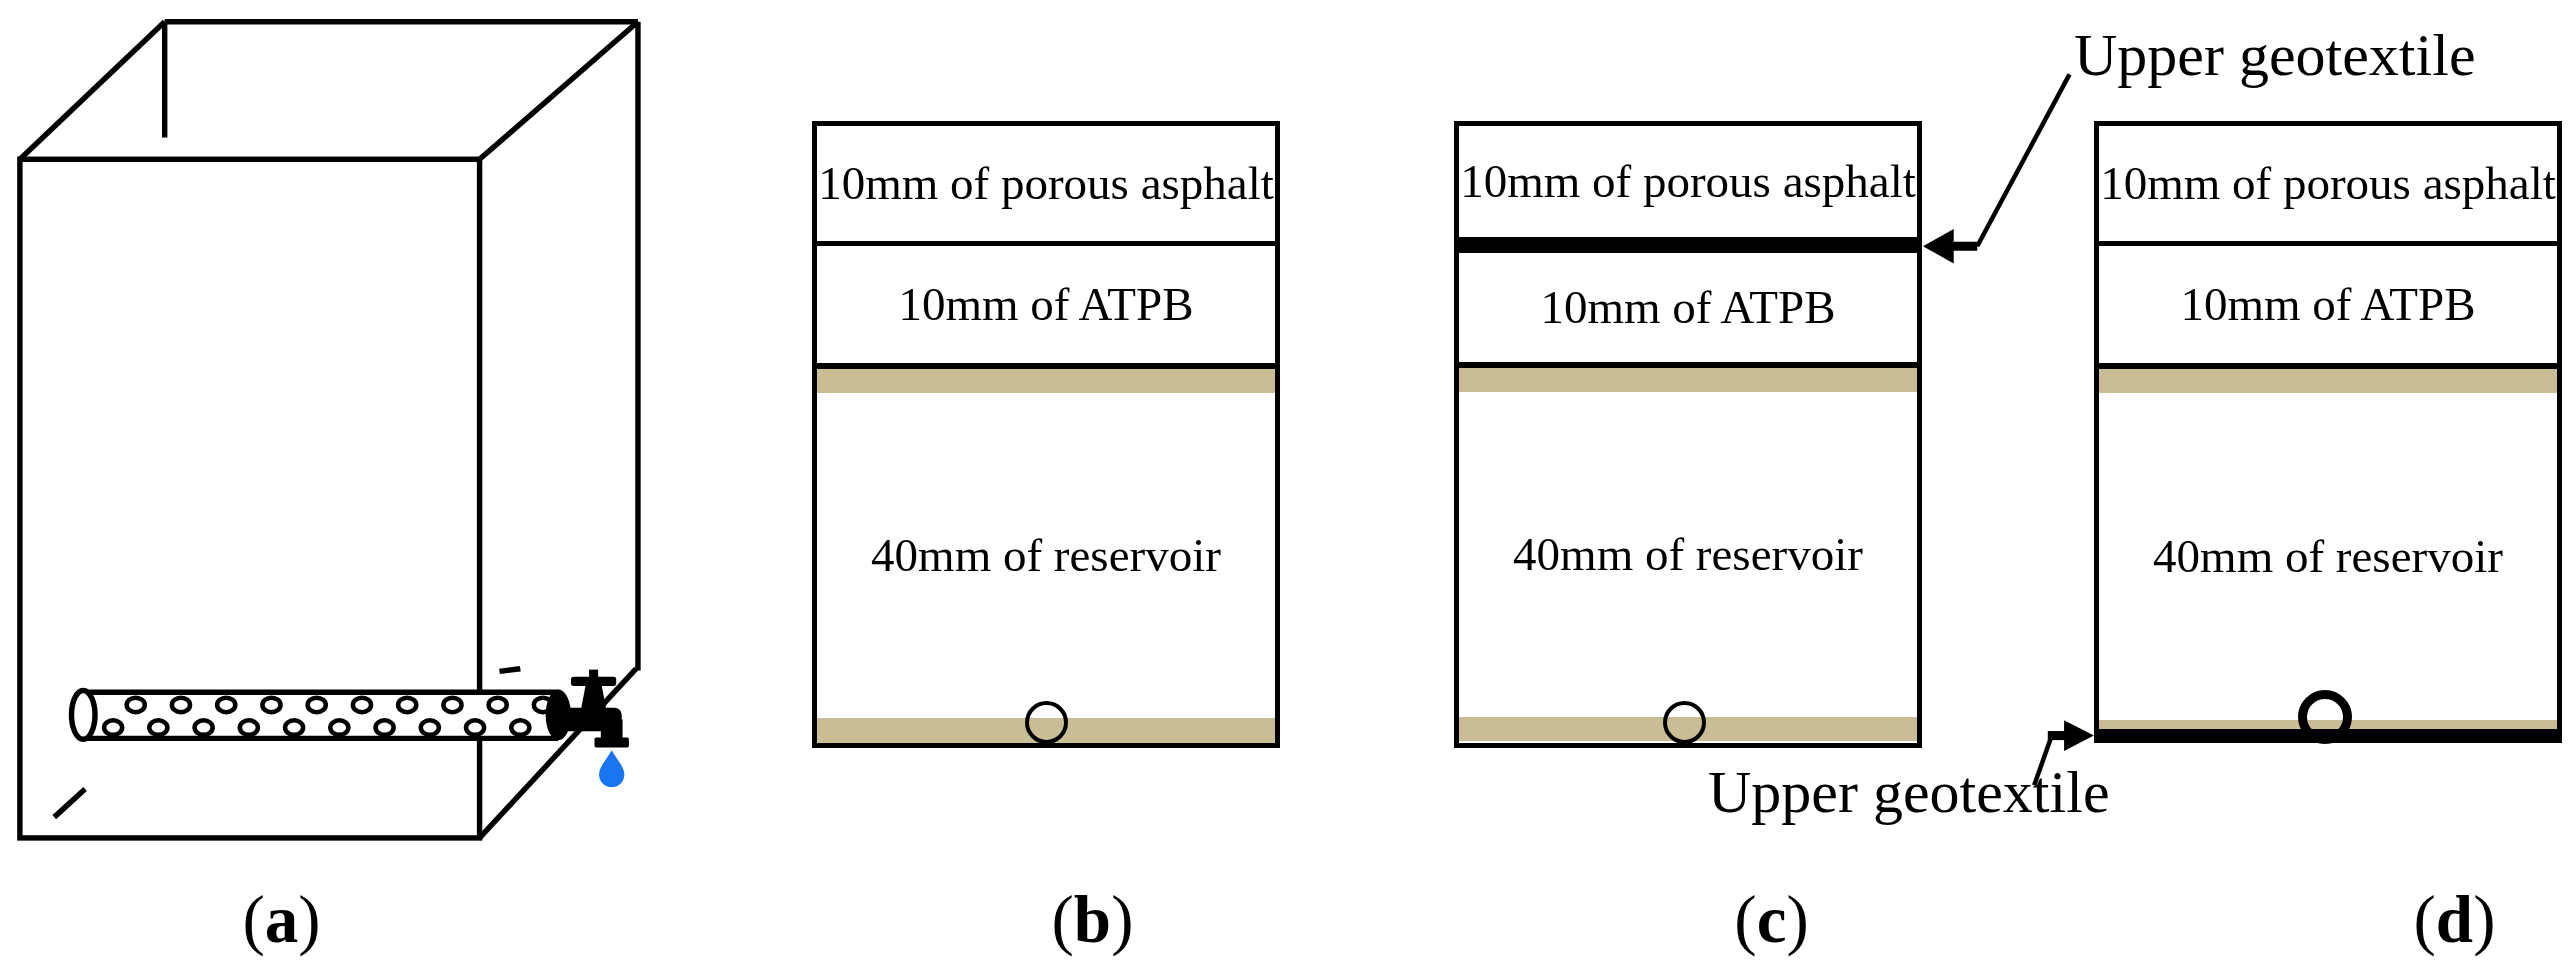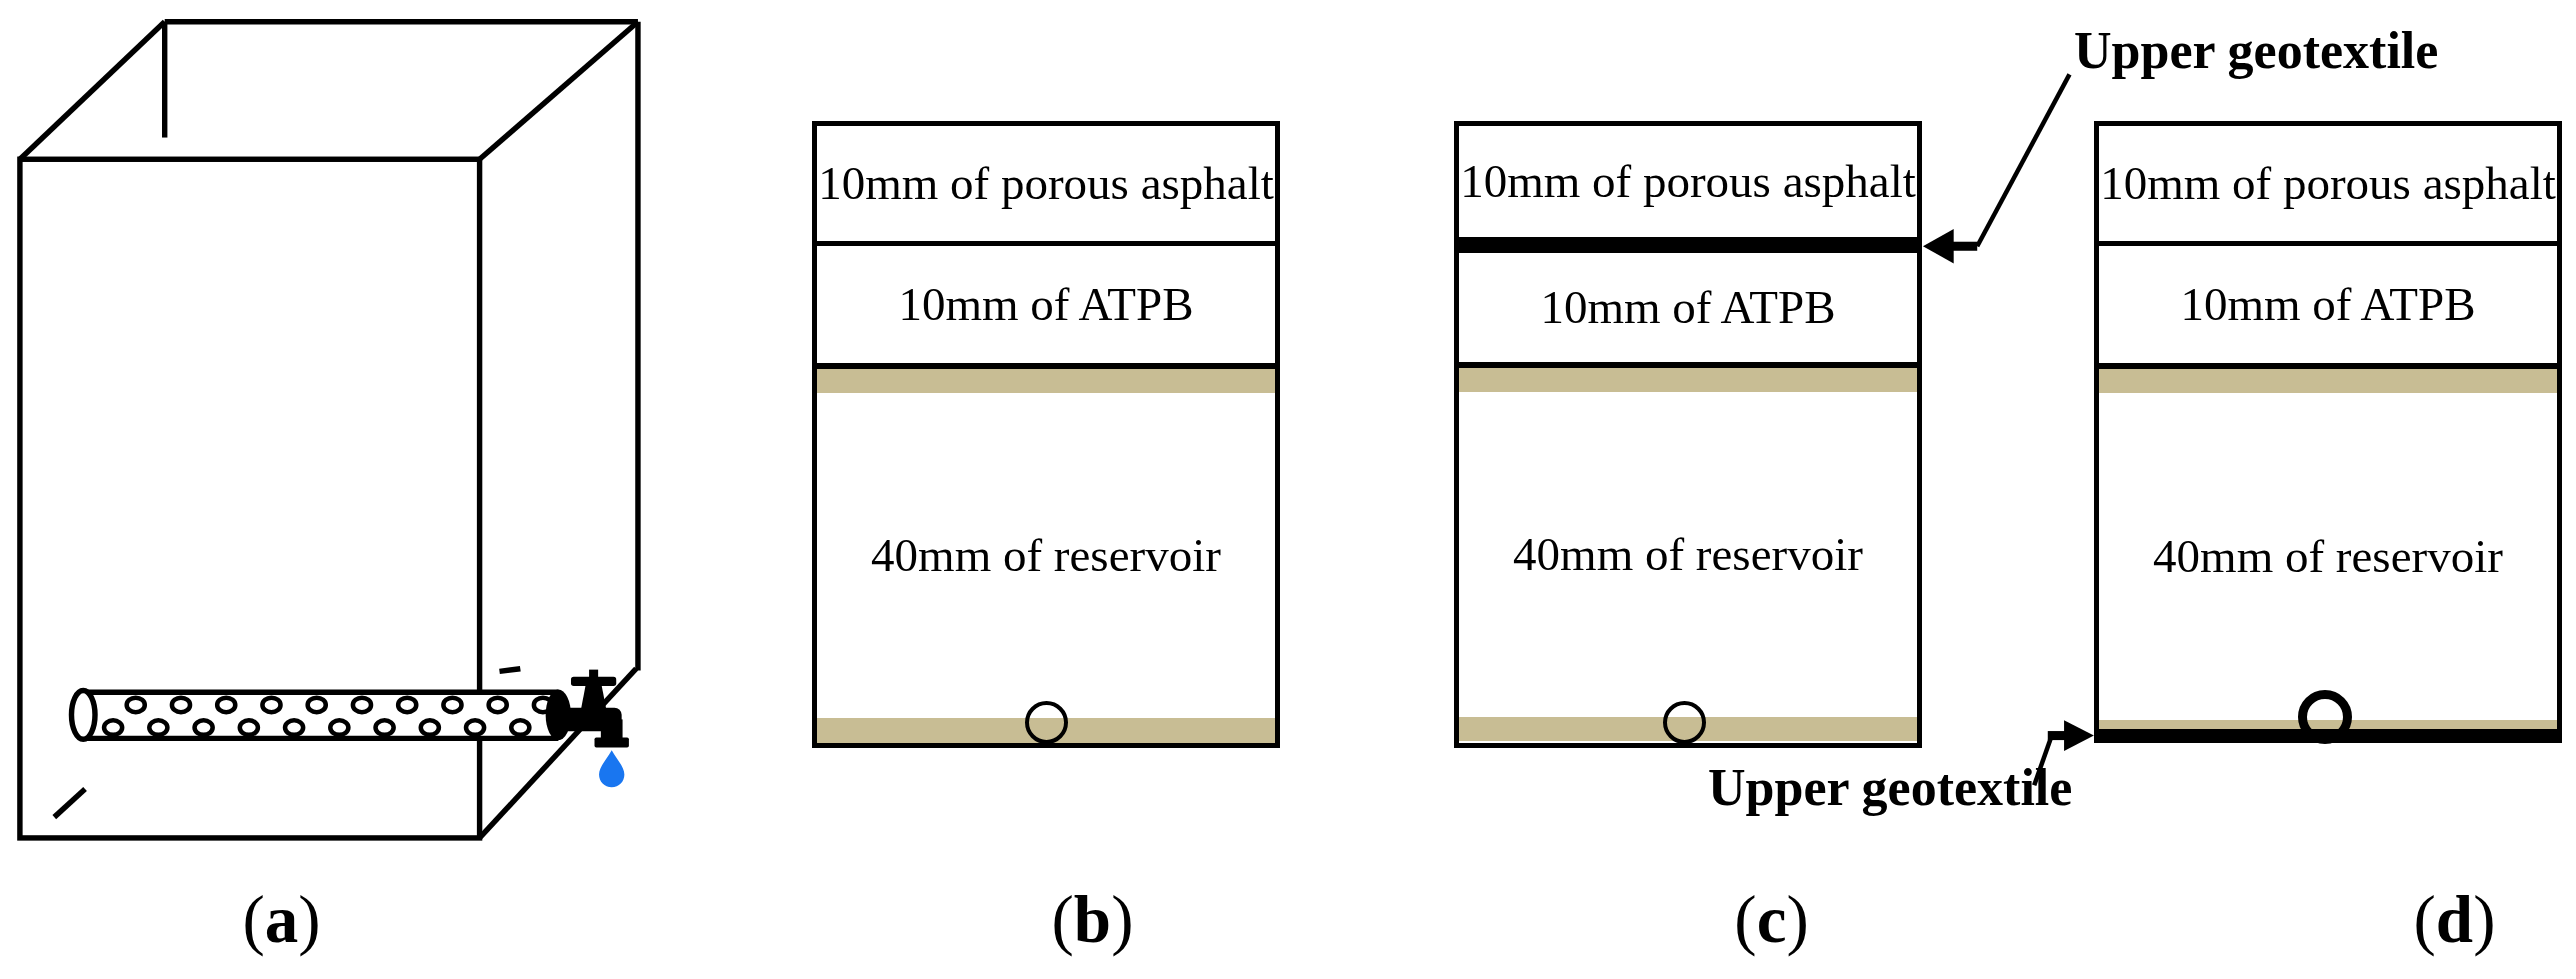--- a/index.html
+++ b/index.html
@@ -28,21 +28,21 @@
   .outlet-circle {
     position:absolute; width:43px; height:43px; border:4.5px solid #000;
     border-radius:50%; background:transparent; box-sizing:border-box;
   }
   .outlet-ring {
     position:absolute; width:54px; height:54px; border:9px solid #000;
     border-radius:50%; background:transparent; box-sizing:border-box;
   }
 
   .annotation {
-    position:absolute; font-size:52px; line-height:1; white-space:nowrap;font-weight:bold;
+    position:absolute; font-size:60px; line-height:1; white-space:nowrap;
   }
   .panel-letter {
     position:absolute; width:181px; text-align:center;
     font-size:67px; line-height:1;
   }
   .panel-letter .paren { font-weight:400; }
   .panel-letter .ltr { font-weight:700; }
 </style>
 </head>
 <body>

